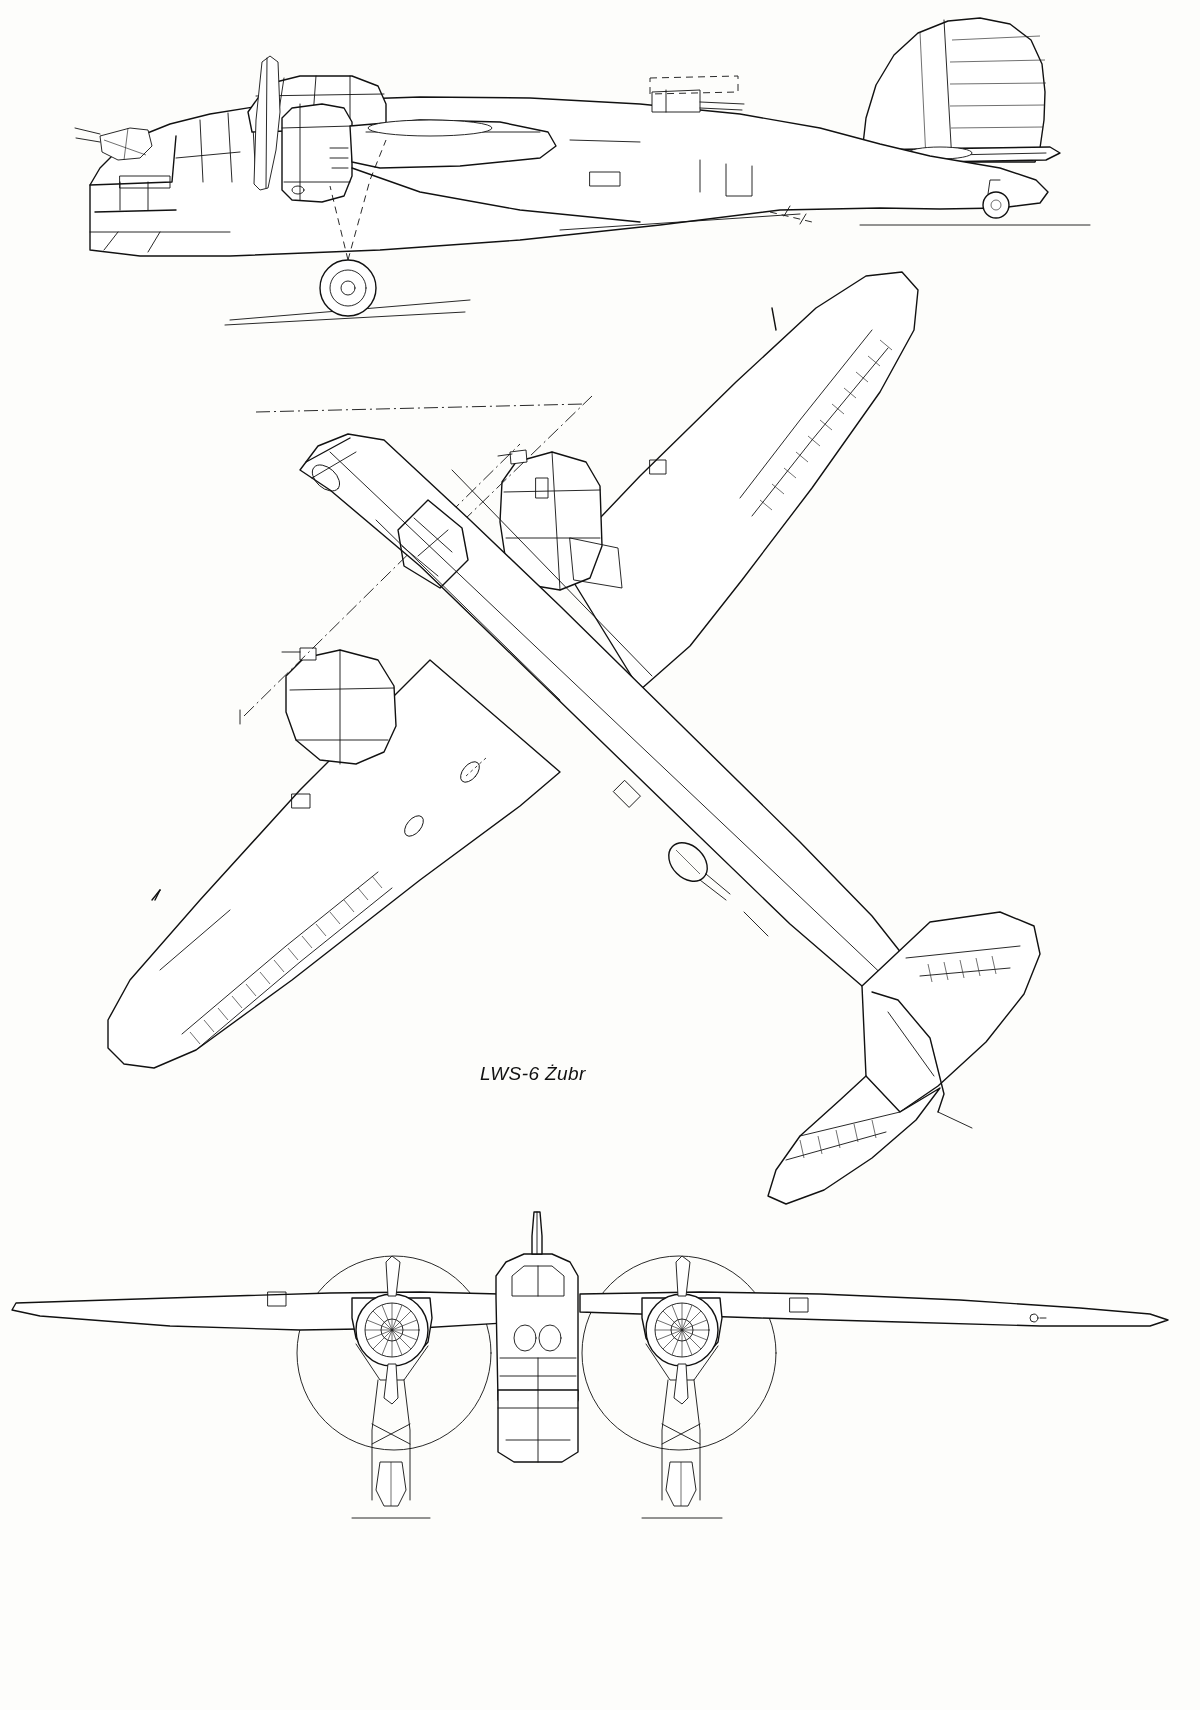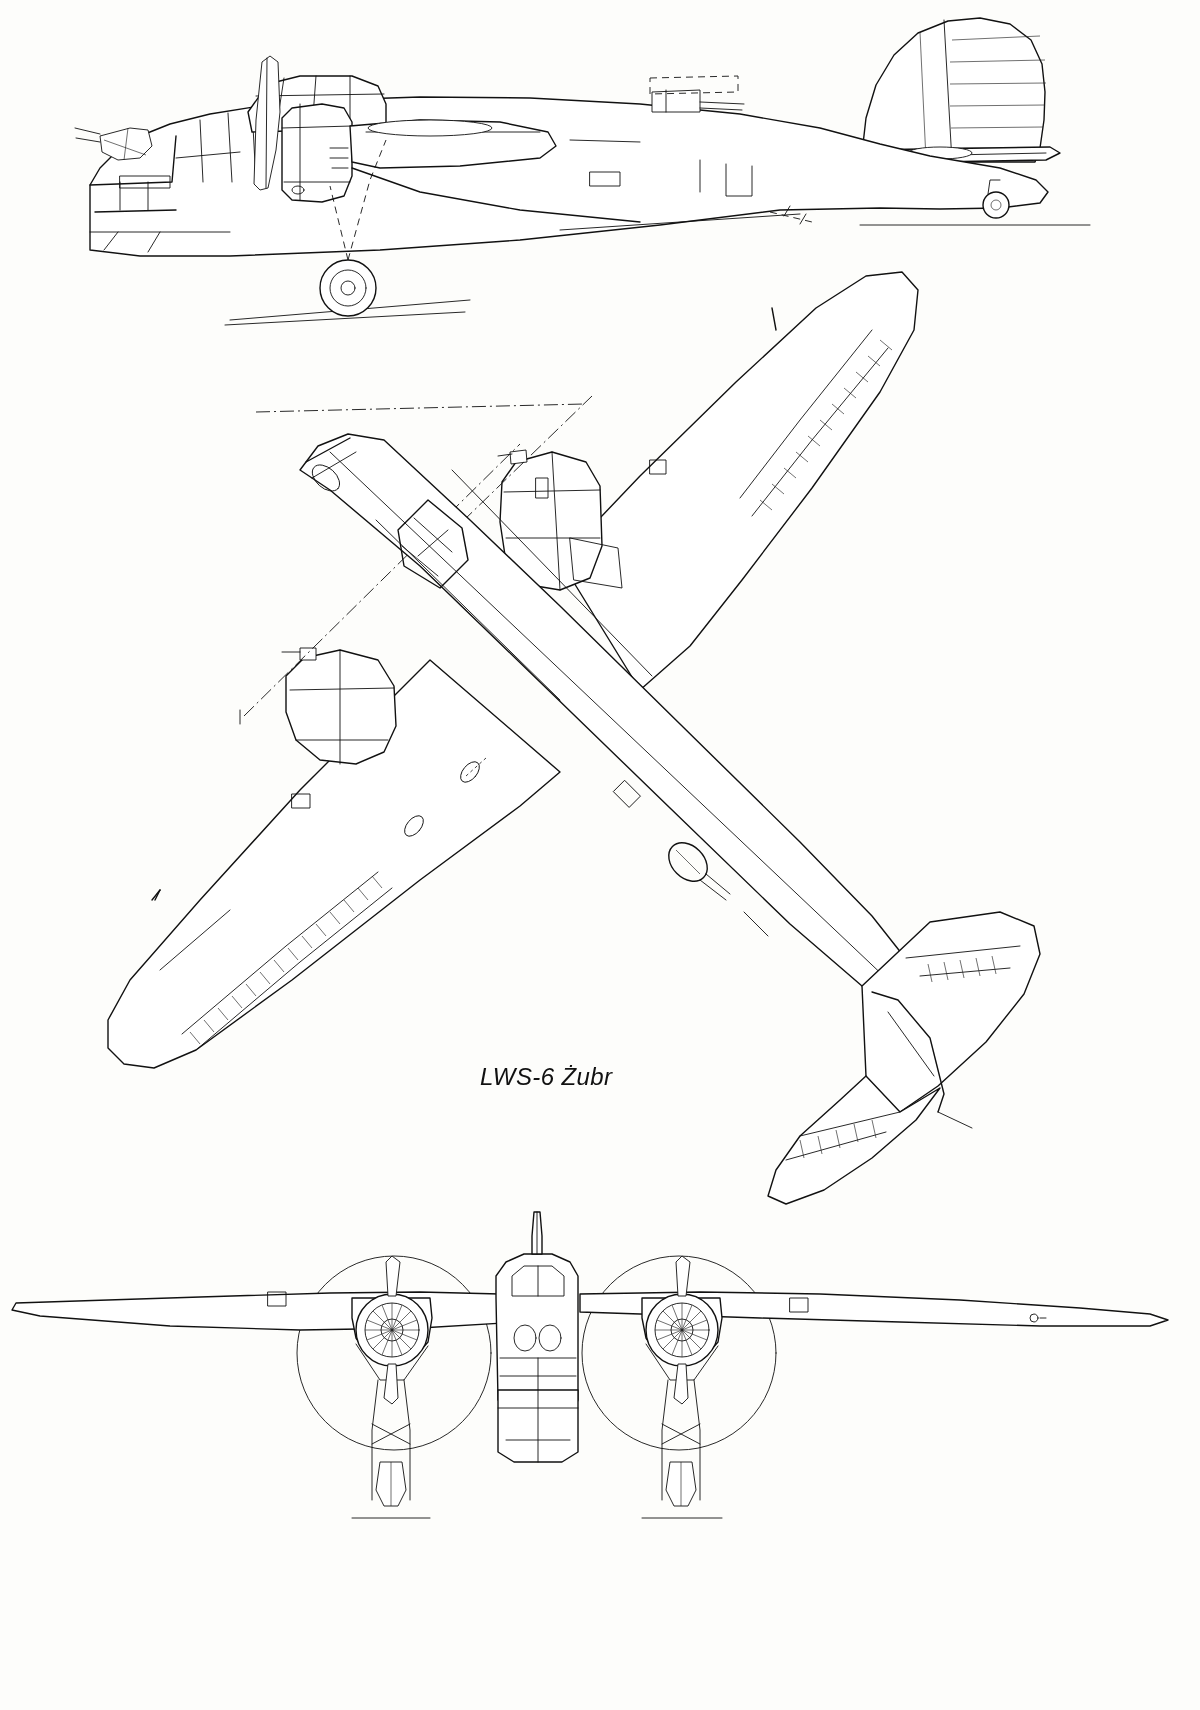--- a/index.html
+++ b/index.html
@@ -74,21 +74,21 @@
     fill: none;
     stroke: #111111;
     stroke-width: 0.8;
     stroke-dasharray: 3 3;
   }
   .caption-text {
     position: absolute;
     left: 480px;
     top: 1063px;
     font-family: "Liberation Sans", sans-serif;
-    font-size: 24px;
+    font-size: 19px;
     font-style: italic;
     font-weight: 500;
     color: #111111;
     letter-spacing: 0.4px;
     white-space: nowrap;
   }
 </style>
 </head>
 <body>
 

